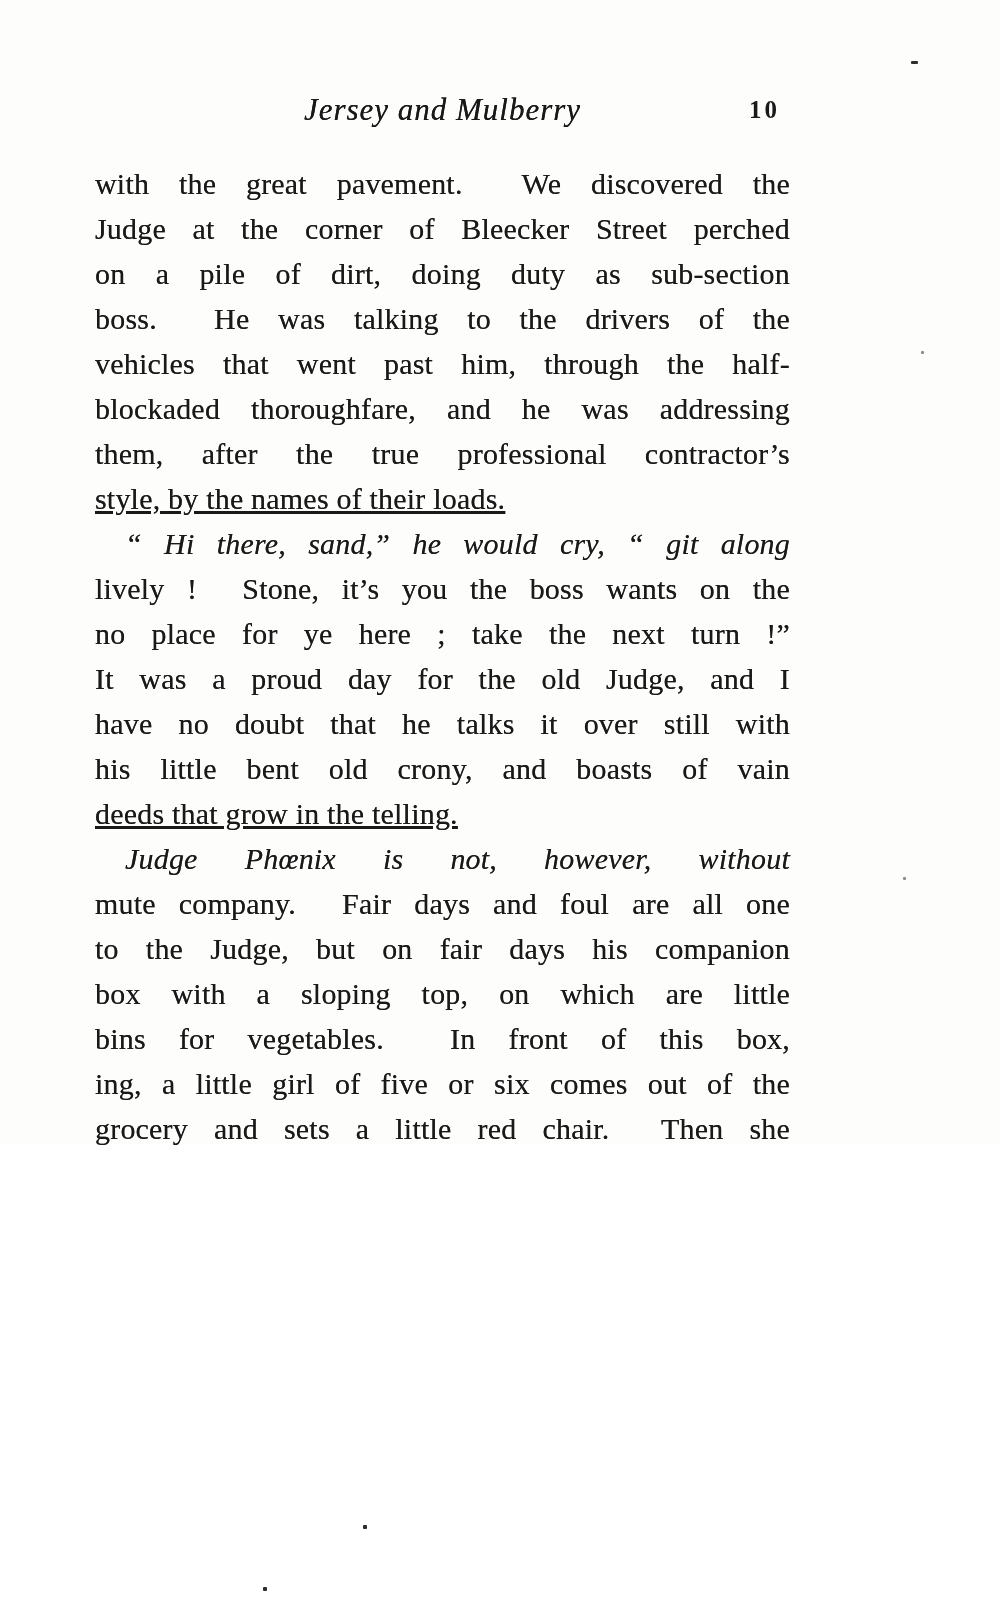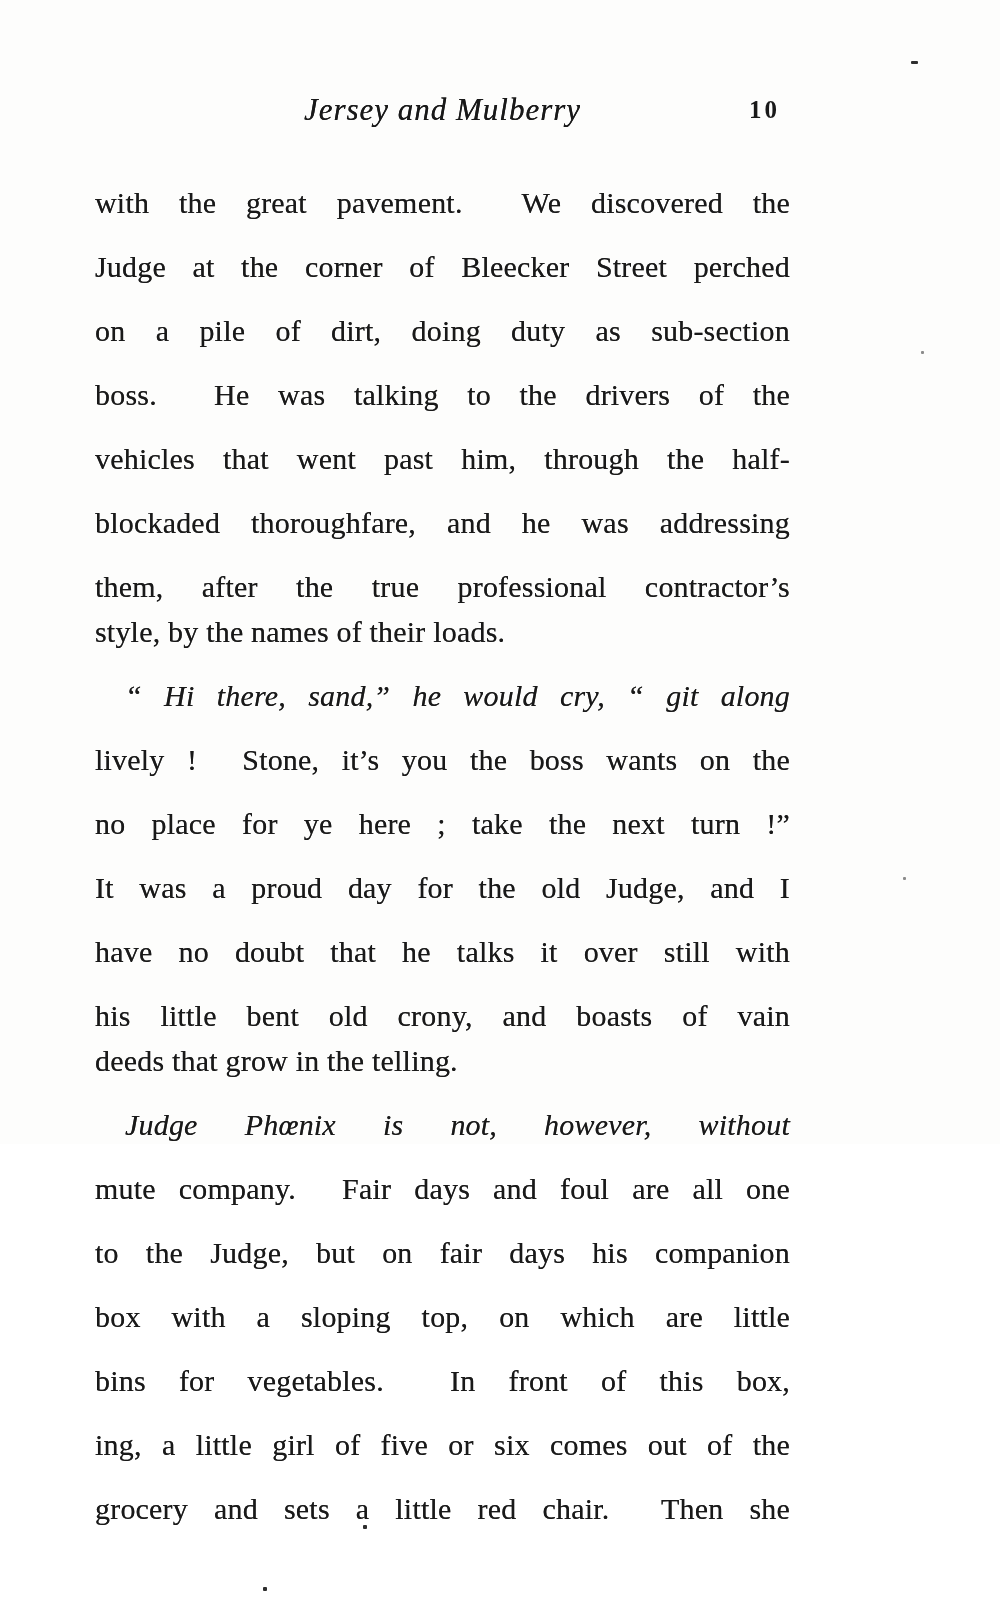--- a/index.html
+++ b/index.html
@@ -65,25 +65,25 @@
     line-height: 45px;
     font-size: 30px;
     letter-spacing: 0.2px;
     white-space: normal;
     color: var(--ink);
     text-shadow: 0 0 0.5px rgba(20,20,20,0.75);
   }
   .line.j {
     text-align: justify;
     text-align-last: justify;
-    margin-top: 19px;
   }
   .line.last {
     text-align: left;
     text-align-last: left;
+    text-decoration: underline;
   }
   .line.ind {
     text-indent: 30px;
     font-style: italic;
   }
   
   .speck {
     position: absolute;
     background: #2e2e2e;
     border-radius: 1px;

